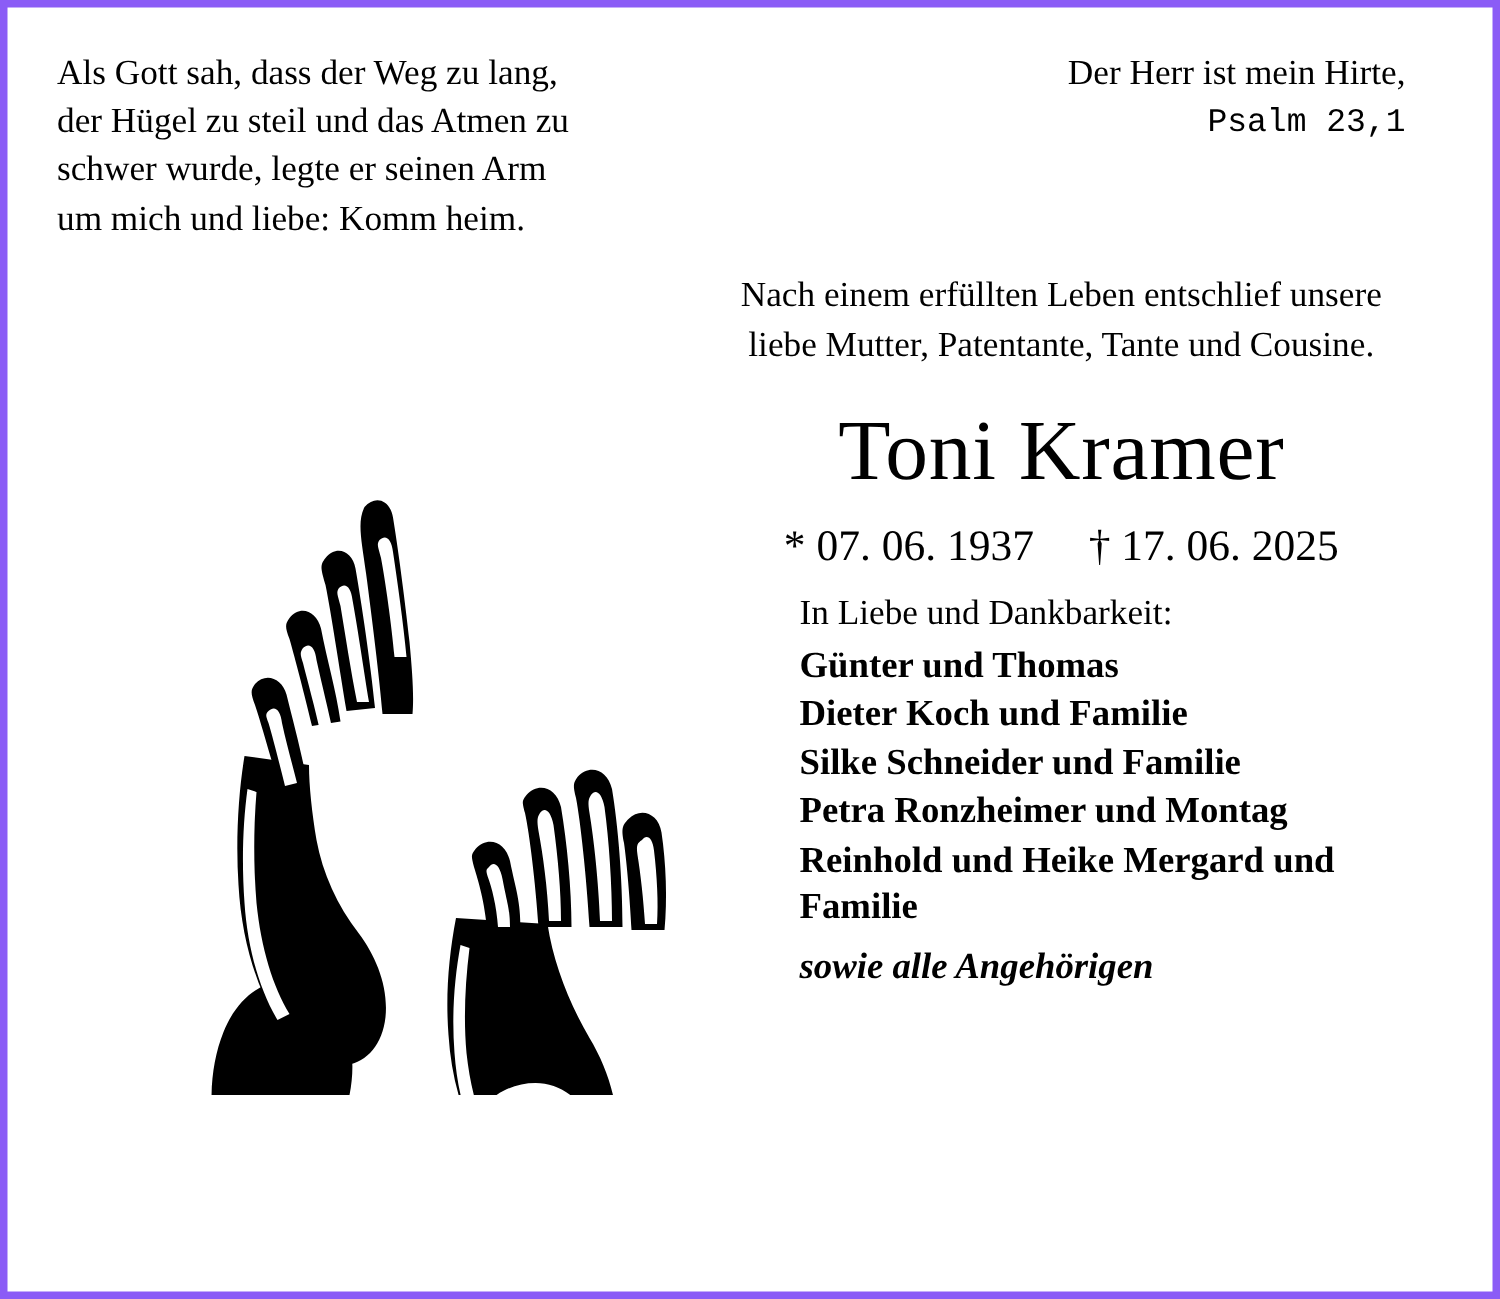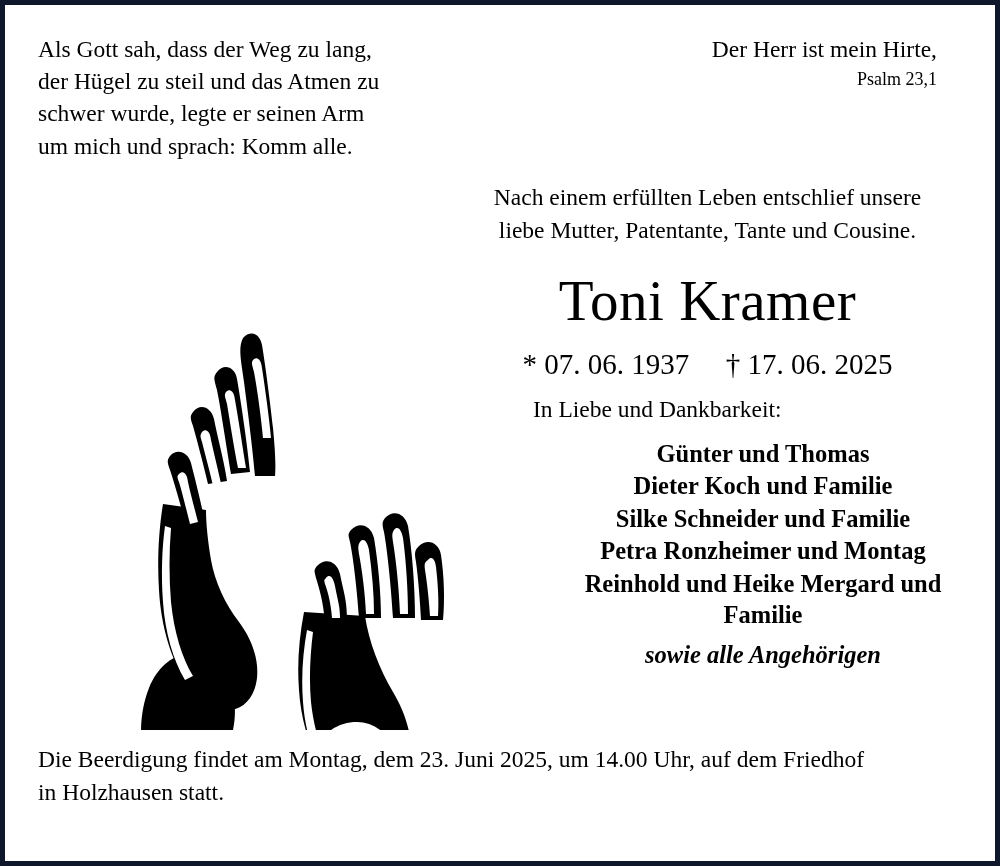--- a/index.html
+++ b/index.html
@@ -5,21 +5,21 @@
   html, body {
     margin: 0;
     padding: 0;
     background: #ffffff;
   }
   .page {
     position: relative;
     width: 1000px;
     height: 866px;
     background: #ffffff;
-    border: 5px solid #0f172a;
+    border: 5px solid #8b5cf6;
     box-sizing: border-box;
     font-family: "Liberation Serif", serif;
     color: #000000;
     overflow: hidden;
   }
 
   
   .poem {
     position: absolute;
     left: 33px;
@@ -35,22 +35,23 @@
   .psalm {
     position: absolute;
     right: 58px;
     top: 28px;
     width: 380px;
     text-align: right;
     font-size: 23.5px;
     line-height: 1.37;
   }
   .psalm .ref {
-    font-size: 18px;
+    font-size: 22px;
     margin-top: 2px;
+    font-family: Liberation Mono, monospace;
   }
 
   
   .intro {
     position: absolute;
     left: 430px;
     top: 176px;
     width: 545px;
     text-align: center;
     font-size: 23.5px;
@@ -86,23 +87,22 @@
     width: 460px;
     font-size: 23.5px;
     line-height: 1.0;
   }
   .dedication .head {
     font-weight: normal;
     margin-bottom: 6px;
   }
   .dedication ul {
     list-style: none;
-    margin: 16px;
+    margin: 0;
     padding: 0;
-    text-align: center;
   }
   .dedication li {
     font-weight: bold;
     font-size: 24.5px;
     line-height: 1.33;
   }
   .dedication li.wrap { line-height: 1.28; }
   .dedication li.last { margin-top: 8px; font-style: italic; }
 
   
@@ -127,21 +127,21 @@
 </style>
 </head>
 <body>
 
 <div class="page">
 
   <div class="poem">
     <div class="line">Als Gott sah, dass der Weg zu lang,</div>
     <div class="line">der Hügel zu steil und das Atmen zu</div>
     <div class="line">schwer wurde, legte er seinen Arm</div>
-    <div class="line">um mich und sprach: Komm alle.</div>
+    <div class="line">um mich und liebe: Komm heim.</div>
   </div>
 
   <div class="psalm">
     <div class="line">Der Herr ist mein Hirte,</div>
     <div class="ref">Psalm 23,1</div>
   </div>
 
   <div class="hands">
     <svg viewBox="0 0 400 470" xmlns="http://www.w3.org/2000/svg" aria-hidden="true">
       <g fill="#000000">
@@ -229,18 +229,14 @@
       <li>Günter und Thomas</li>
       <li>Dieter Koch und Familie</li>
       <li>Silke Schneider und Familie</li>
       <li>Petra Ronzheimer und Montag</li>
       <li class="wrap">Reinhold und Heike Mergard und</li>
       <li class="wrap">Familie</li>
       <li class="last">sowie alle Angehörigen</li>
     </ul>
   </div>
 
-  <div class="footer">
-    <div>Die Beerdigung findet am Montag, dem 23. Juni 2025, um 14.00 Uhr, auf dem Friedhof</div>
-    <div>in Holzhausen statt.</div>
-  </div>
 
 </div>
 
 </body></html>

